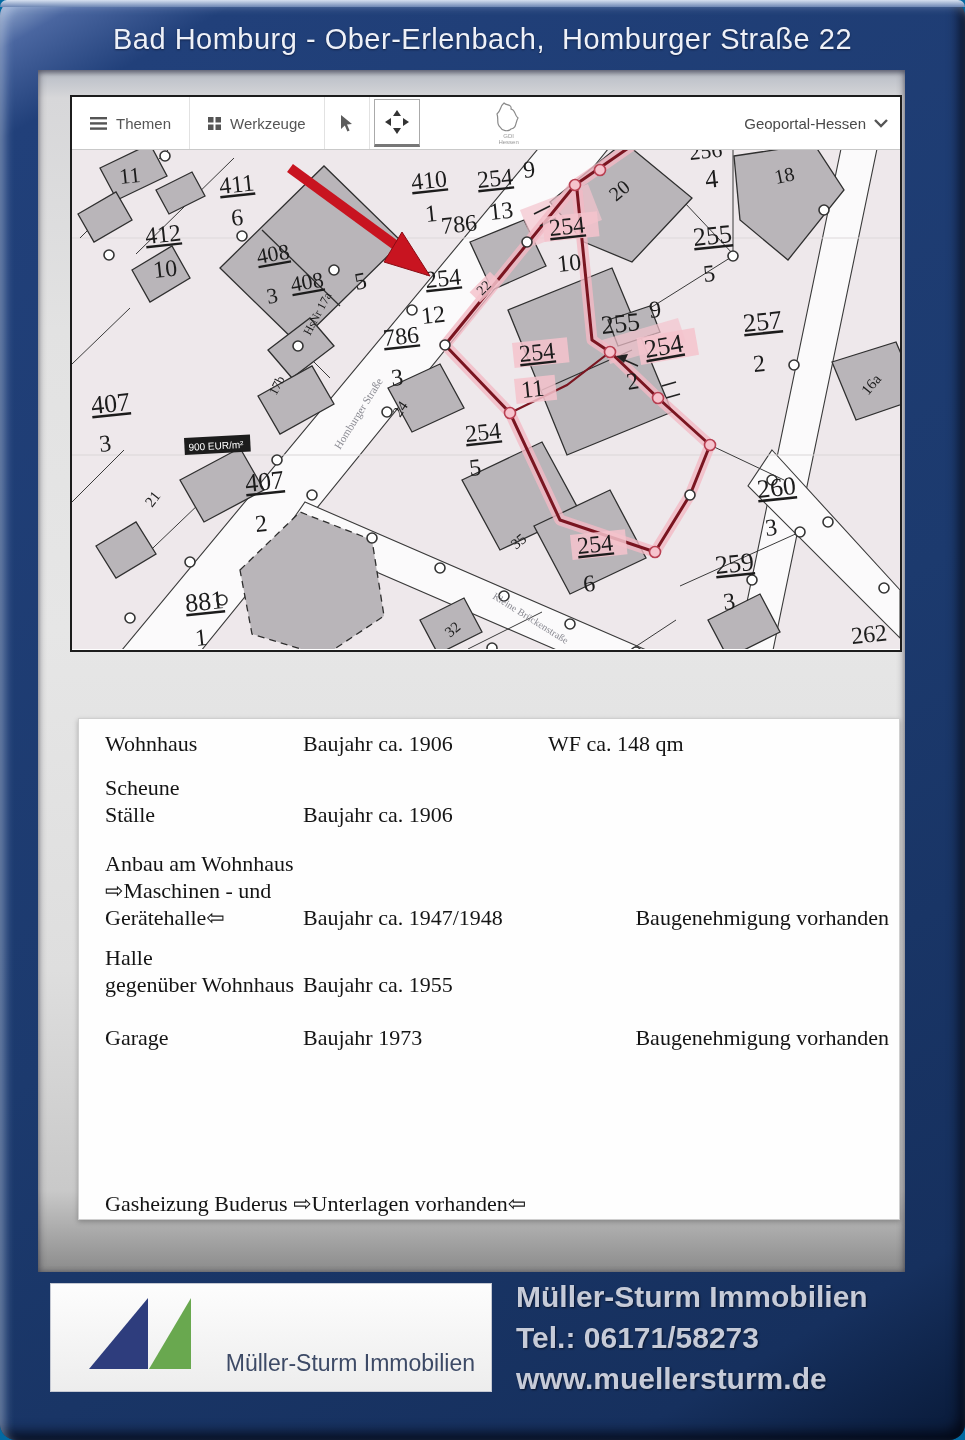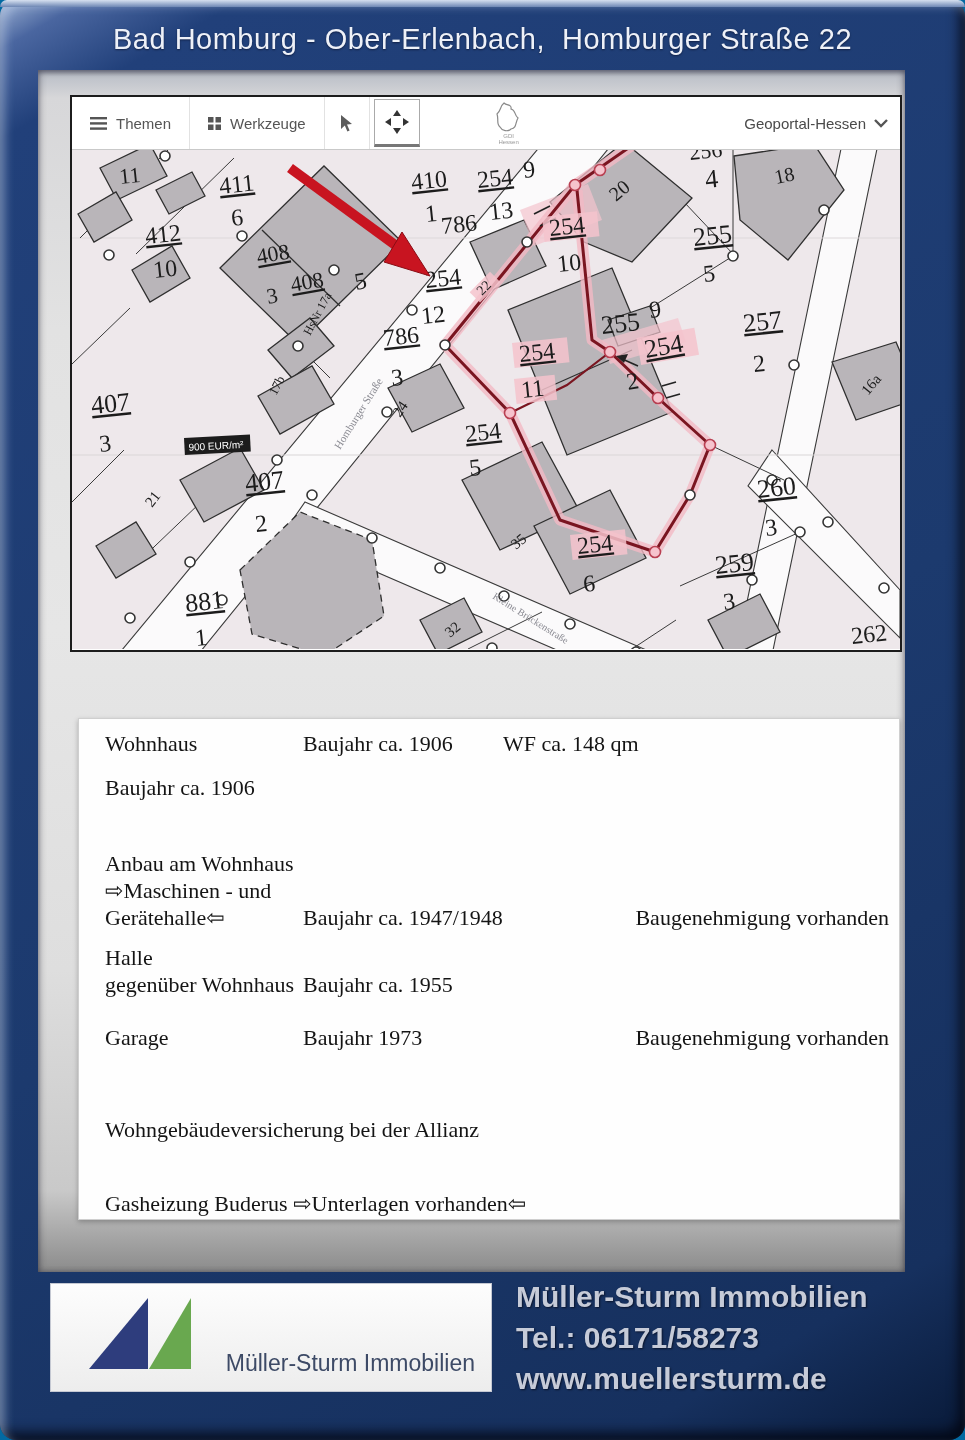--- a/index.html
+++ b/index.html
@@ -33,21 +33,21 @@
   .hessen{margin-left:70px;display:flex;flex-direction:column;align-items:center;justify-content:center;line-height:1;}
   .hessen small{font-size:6px;color:#999;}
   .map-view{position:relative;width:828px;height:499px;overflow:hidden;background:#eee8eb;}
   
   .details{position:absolute;left:40px;top:648px;width:820px;height:500px;background:#fefefe;
            border:1px solid #cfcfcf;box-shadow:0 2px 5px rgba(0,0,0,.25);
            font-family:"Liberation Serif",serif;font-size:22px;color:#141414;}
   .drow{position:absolute;left:26px;right:10px;display:flex;align-items:flex-end;line-height:1.22;}
   .dlabel{width:198px;white-space:pre-line;}
   .dmid{width:200px;}
-  .dextra{flex:0 0 auto;}
+  .dextra{flex:0 0 auto;margin-left:45px;}
   .dright{margin-left:auto;text-align:right;}
   .r1{top:12px;}  .r2{top:56px;}  .r3{top:132px;} .r4{top:226px;}
   .r5{top:306px;} .r6{top:398px;} .r7{top:472px;}
   
   .logo-box{position:absolute;left:50px;top:1283px;width:442px;height:109px;
             background:linear-gradient(#fdfdfd,#ededed);border:1px solid #c4c8d2;box-sizing:border-box;}
   .logo-text{position:absolute;right:16px;bottom:14px;font-size:23px;color:#3d4a66;}
   .contact{position:absolute;left:516px;top:1276px;width:420px;color:#c6cbd8;font-weight:bold;
            text-shadow:1px 1px 2px rgba(0,0,10,.6);}
   .contact div{font-size:30px;line-height:41px;white-space:nowrap;}
@@ -321,41 +321,40 @@
       </div>
     </div>
 
     <div class="details">
       <div class="drow r1">
         <div class="dlabel">Wohnhaus</div>
         <div class="dmid">Baujahr ca. 1906</div>
         <div class="dextra">WF ca. 148 qm</div>
       </div>
       <div class="drow r2">
+        <div class="dlabel">Scheune
+Ställe</div>
         <div class="dmid">Baujahr ca. 1906</div>
       </div>
       <div class="drow r3">
         <div class="dlabel">Anbau am Wohnhaus
 ⇨Maschinen - und
 Gerätehalle⇦</div>
         <div class="dmid">Baujahr ca. 1947/1948</div>
         <div class="dright">Baugenehmigung vorhanden</div>
       </div>
       <div class="drow r4">
         <div class="dlabel">Halle
 gegenüber Wohnhaus</div>
         <div class="dmid">Baujahr ca. 1955</div>
       </div>
       <div class="drow r5">
         <div class="dlabel">Garage</div>
         <div class="dmid">Baujahr 1973</div>
         <div class="dright">Baugenehmigung vorhanden</div>
-      </div>
-      <div class="drow r6">
-        <div>Wohngebäudeversicherung bei der Allianz</div>
       </div>
       <div class="drow r7">
         <div>Gasheizung Buderus ⇨Unterlagen vorhanden⇦</div>
       </div>
     </div>
   </div>
 
   <div class="logo-box">
     <svg width="160" height="107" style="position:absolute;left:30px;top:0;">
       <polygon points="8,85 67,14 67,85" fill="#2e3d7d"></polygon>

